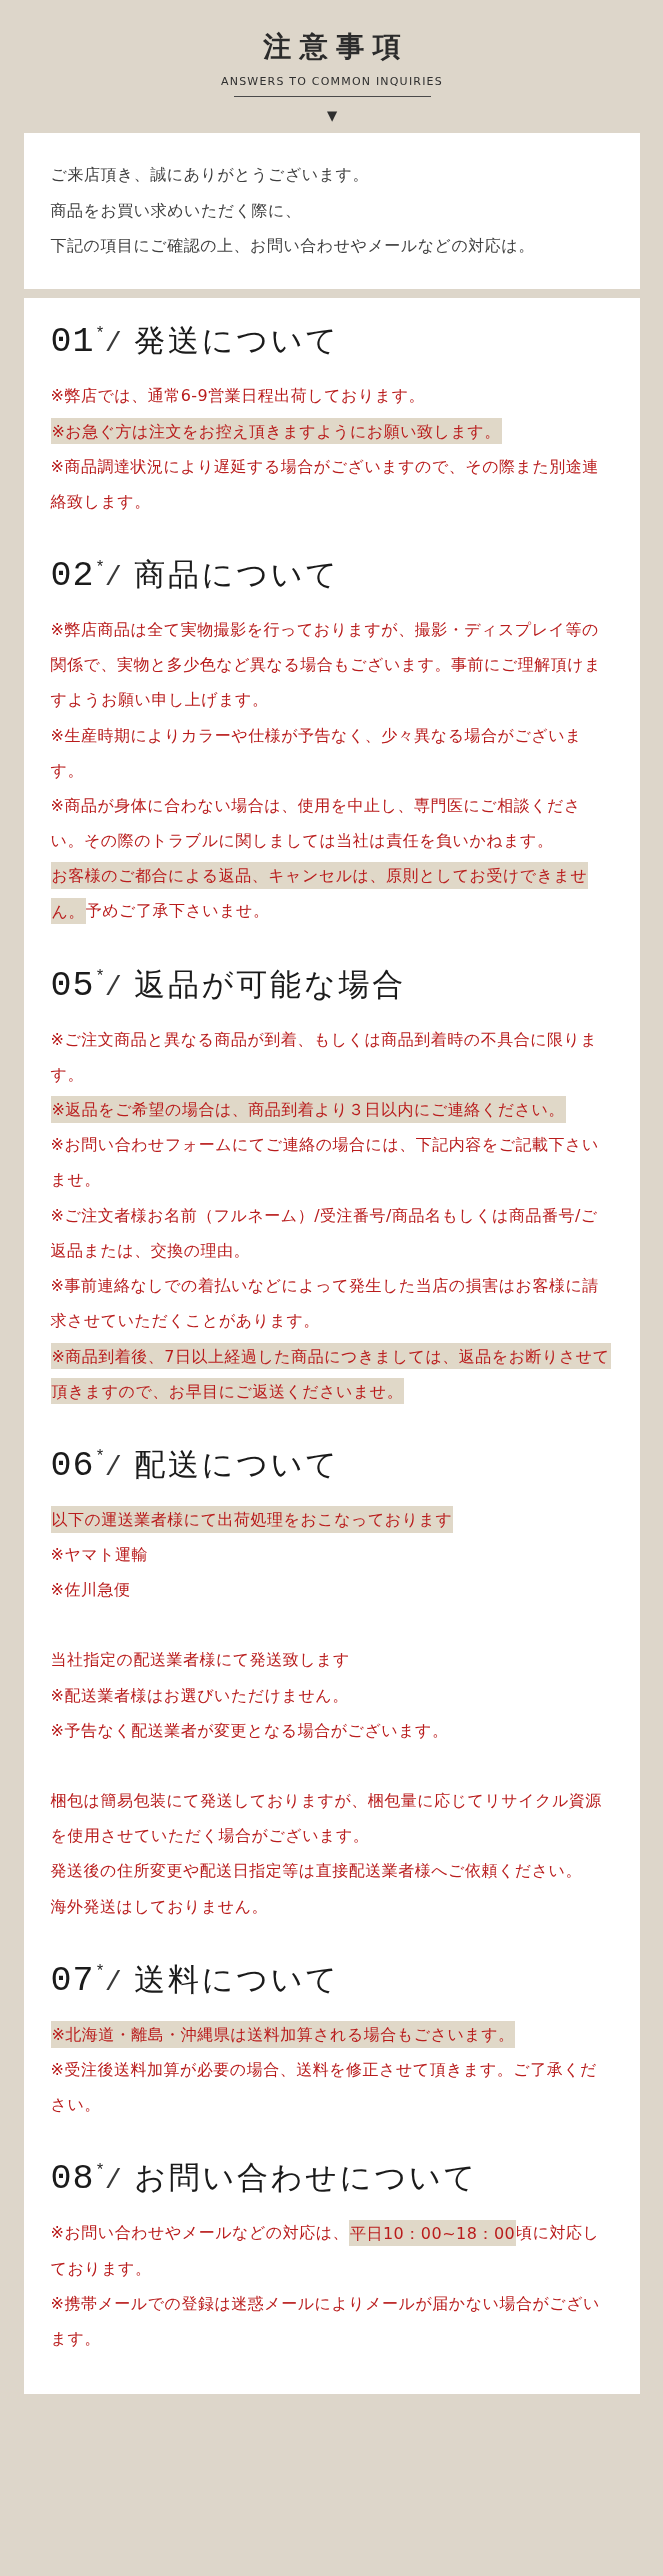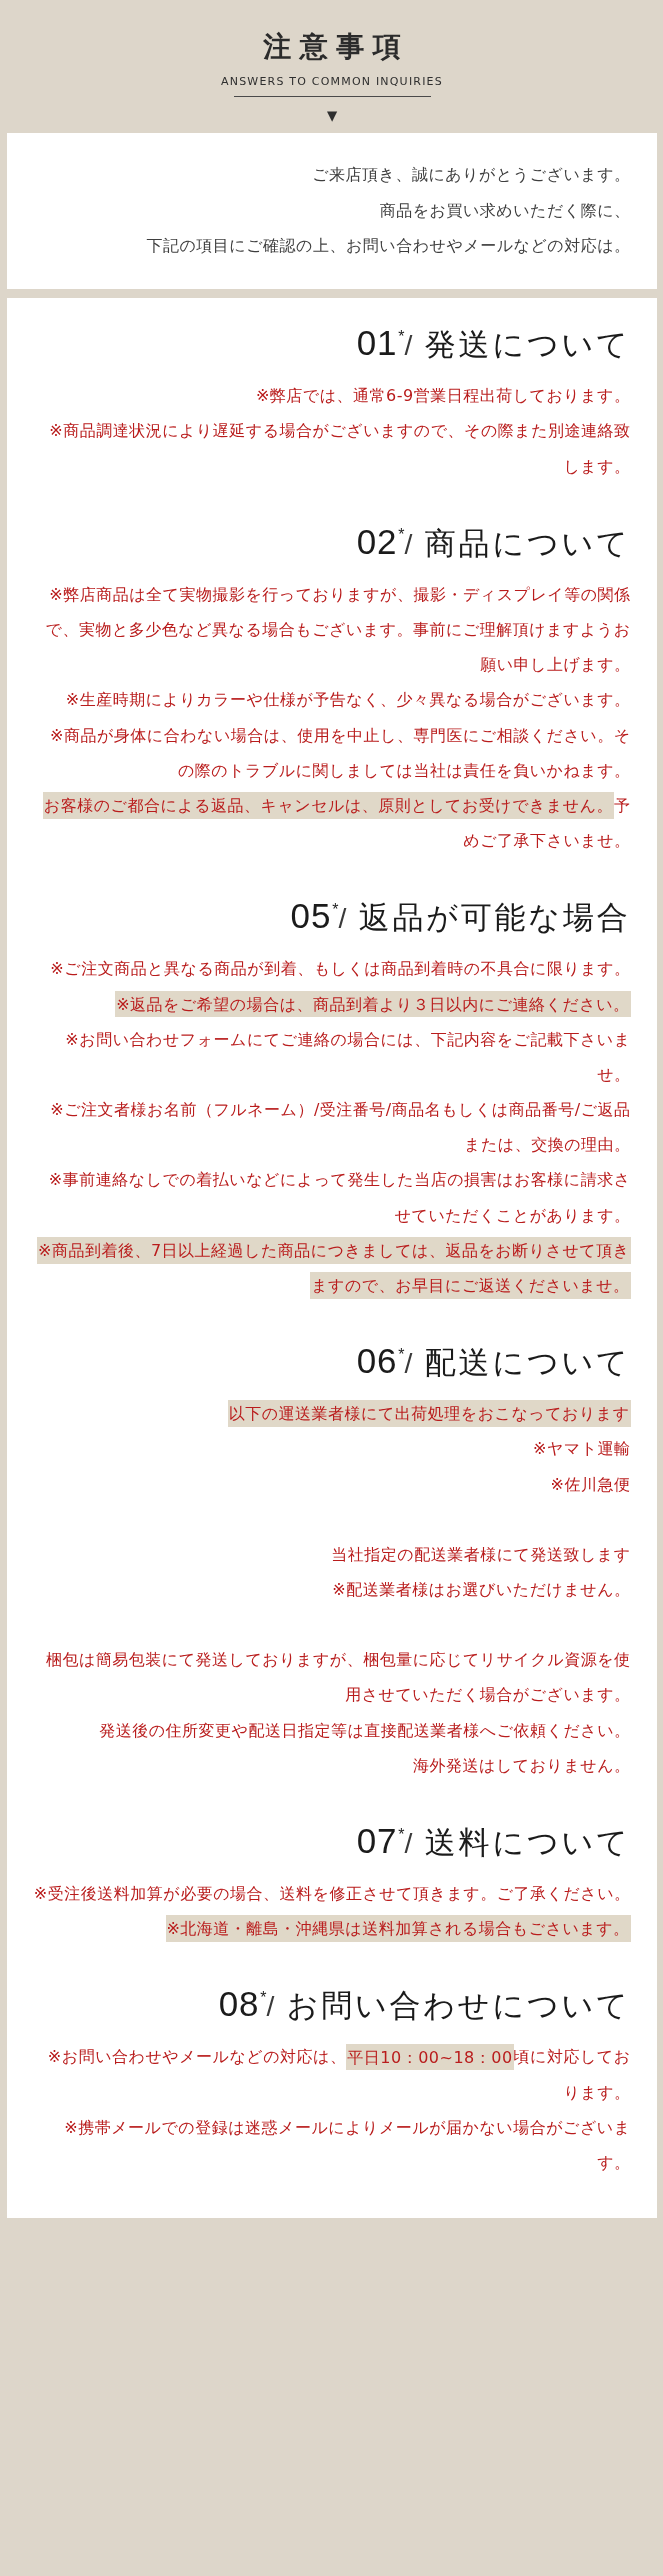--- a/index.html
+++ b/index.html
@@ -36,36 +36,36 @@
   }
   .down-triangle {
     display: block;
     margin: 11.4px auto 11.4px;
     font-size: 13.3px;
     line-height: 1;
     color: #2F2F2F;
   }
 
   
-  .card { background: #FFFFFF; margin: 0 7px; text-align: right; }
+  .card { background: #FFFFFF; margin: 0 24px; }
   .intro-card { padding: 24px 26.5px 25.6px; margin-bottom: 9.5px; }
   .main-card  { padding: 0 26.5px 38px; }
 
   .intro-line {
     margin: 0;
     font-size: 16px;
     line-height: 2.2;
     letter-spacing: 0.5px;
     color: #3E3E3E;
   }
 
   
   .sec-heading {
     margin: 36px 0 13.3px;
-    font-family: Liberation Sans, sans-serif;
+    font-family: Liberation Mono, monospace;
     font-weight: 400;
     color: #1B1B1B;
     line-height: 1.25;
   }
   .section:first-child .sec-heading { margin-top: 0; padding-top: 23px; }
   .sec-num  { font-size: 35px; letter-spacing: 0.9px; }
   .sec-mark { font-size: 16px; vertical-align: 13.3px; margin-left: 0.9px; color: #222; }
   .sec-sep  { font-size: 28.4px; color: #3A3A3A; margin-right: 12.3px; }
   .sec-title{ font-size: 31px; letter-spacing: 2.8px; }
 
@@ -100,20 +100,21 @@
       <p class="intro-line">ご来店頂き、誠にありがとうございます。</p>
       <p class="intro-line">商品をお買い求めいただく際に、</p>
       <p class="intro-line">下記の項目にご確認の上、お問い合わせやメールなどの対応は。</p>
     </div>
 
   <div class="card main-card">
     <div>
         <section class="section">
           <h2 class="sec-heading"><span class="sec-num">01</span><span class="sec-mark">*</span><span class="sec-sep">/</span><span class="sec-title">発送について</span></h2>
           <p class="body-text"><span>※弊店では、通常6-9営業日程出荷しております。</span></p>
+          <p class="body-text"><span class="hl">※お急ぐ方は注文をお控え頂きますようにお願い致します。</span></p>
           <p class="body-text"><span>※商品調達状況により遅延する場合がございますので、その際また別途連絡致します。</span></p>
         </section>
         <section class="section">
           <h2 class="sec-heading"><span class="sec-num">02</span><span class="sec-mark">*</span><span class="sec-sep">/</span><span class="sec-title">商品について</span></h2>
           <p class="body-text"><span>※弊店商品は全て実物撮影を行っておりますが、撮影・ディスプレイ等の関係で、実物と多少色など異なる場合もございます。事前にご理解頂けますようお願い申し上げます。</span></p>
           <p class="body-text"><span>※生産時期によりカラーや仕様が予告なく、少々異なる場合がございます。</span></p>
           <p class="body-text"><span>※商品が身体に合わない場合は、使用を中止し、専門医にご相談ください。その際のトラブルに関しましては当社は責任を負いかねます。</span></p>
         </section>
         <section class="section">
           <p class="body-text"><span class="hl">お客様のご都合による返品、キャンセルは、原則としてお受けできません。</span><span>予めご了承下さいませ。</span></p>
@@ -128,29 +129,30 @@
           <p class="body-text"><span class="hl">※商品到着後、7日以上経過した商品につきましては、返品をお断りさせて頂きますので、お早目にご返送くださいませ。</span></p>
         </section>
         <section class="section">
           <h2 class="sec-heading"><span class="sec-num">06</span><span class="sec-mark">*</span><span class="sec-sep">/</span><span class="sec-title">配送について</span></h2>
           <p class="body-text"><span class="hl">以下の運送業者様にて出荷処理をおこなっております</span></p>
           <p class="body-text"><span>※ヤマト運輸</span></p>
           <p class="body-text"><span>※佐川急便</span></p>
           <div class="pgap"></div>
           <p class="body-text"><span>当社指定の配送業者様にて発送致します</span></p>
           <p class="body-text"><span>※配送業者様はお選びいただけません。</span></p>
+          <p class="body-text"><span>※予告なく配送業者が変更となる場合がございます。</span></p>
           <div class="pgap"></div>
           <p class="body-text"><span>梱包は簡易包装にて発送しておりますが、梱包量に応じてリサイクル資源を使用させていただく場合がございます。</span></p>
           <p class="body-text"><span>発送後の住所変更や配送日指定等は直接配送業者様へご依頼ください。</span></p>
           <p class="body-text"><span>海外発送はしておりません。</span></p>
         </section>
         <section class="section">
           <h2 class="sec-heading"><span class="sec-num">07</span><span class="sec-mark">*</span><span class="sec-sep">/</span><span class="sec-title">送料について</span></h2>
+          <p class="body-text"><span class="hl">※北海道・離島・沖縄県は送料加算される場合もごさいます。</span></p>
           <p class="body-text"><span>※受注後送料加算が必要の場合、送料を修正させて頂きます。ご了承ください。</span></p>
-          <p class="body-text"><span class="hl">※北海道・離島・沖縄県は送料加算される場合もごさいます。</span></p>
         </section>
         <section class="section">
           <h2 class="sec-heading"><span class="sec-num">08</span><span class="sec-mark">*</span><span class="sec-sep">/</span><span class="sec-title">お問い合わせについて</span></h2>
           <p class="body-text"><span>※お問い合わせやメールなどの対応は、</span><span class="hl">平日10：00~18：00</span><span>頃に対応しております。</span></p>
           <p class="body-text"><span>※携帯メールでの登録は迷惑メールによりメールが届かない場合がございます。</span></p>
         </section>
       </div>
   </div>
 
 </div>

